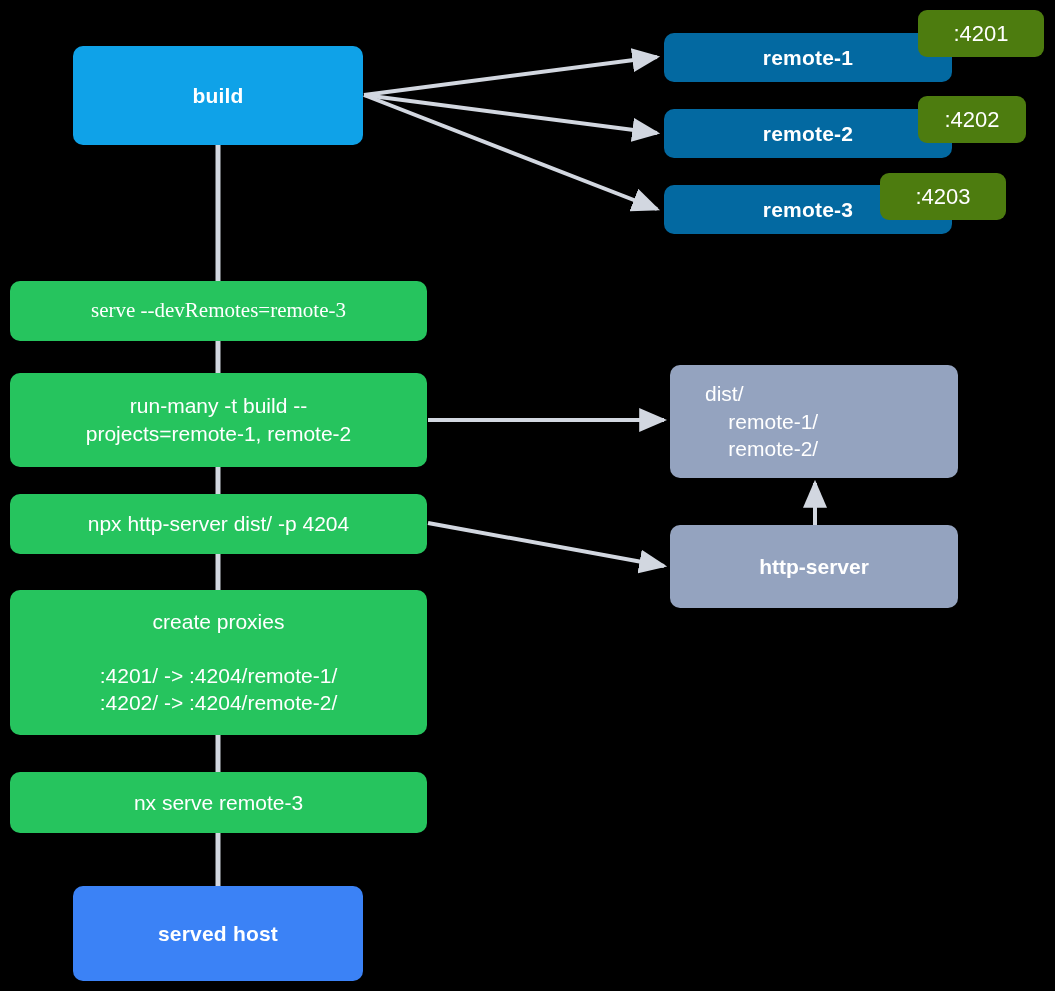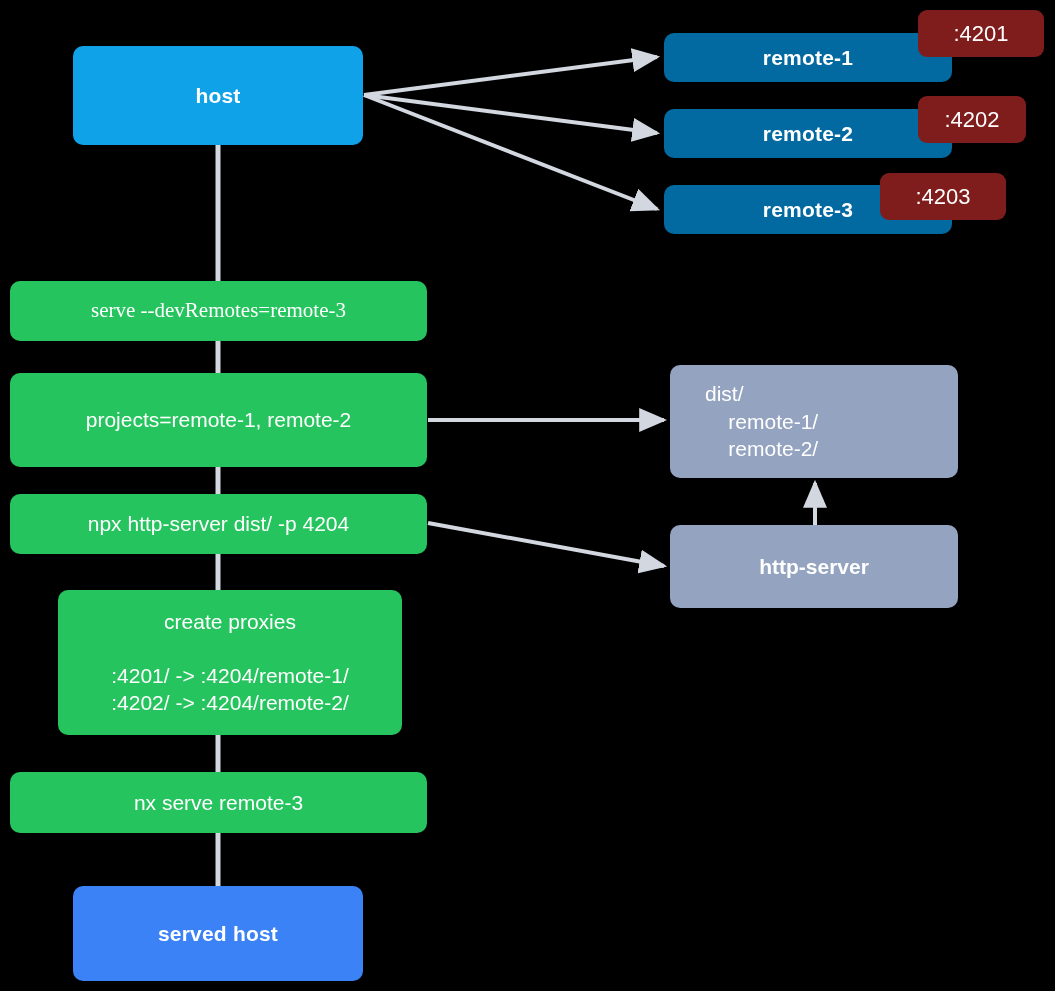--- a/index.html
+++ b/index.html
@@ -59,21 +59,21 @@
     background: #94a3bf;
     font-weight: bold;
     font-size: 21px;
   }
   .node.cmd-node {
     background: #26c45e;
     font-weight: normal;
     font-size: 21px;
   }
   .node.badge-node {
-    background: #7f1d1d;
+    background: #4d7c0f;
     font-weight: normal;
     font-size: 22px;
     border-radius: 9px;
   }
   .node.dist-node {
     background: #94a3bf;
     font-weight: normal;
     font-size: 21px;
     align-items: flex-start;
     justify-content: center;
@@ -113,21 +113,21 @@
     <line x1="364" y1="95" x2="657" y2="209" stroke="#d2d7e0" stroke-width="4" marker-end="url(#arrowhead)"></line>
 
     <line x1="428" y1="420" x2="664" y2="420" stroke="#d2d7e0" stroke-width="4" marker-end="url(#arrowhead)"></line>
 
     <line x1="428" y1="523" x2="664" y2="566" stroke="#d2d7e0" stroke-width="4" marker-end="url(#arrowhead)"></line>
 
     <line x1="815" y1="525" x2="815" y2="483" stroke="#d2d7e0" stroke-width="4" marker-end="url(#arrowhead)"></line>
   </svg>
 
   <div class="node host-node" style="left:73px; top:46px; width:290px; height:99px;">
-    <span>host</span>
+    <span>build</span>
   </div>
 
   <div class="node remote-node" style="left:664px; top:33px; width:288px; height:49px;">
     <span>remote-1</span>
   </div>
   <div class="node remote-node" style="left:664px; top:109px; width:288px; height:49px;">
     <span>remote-2</span>
   </div>
   <div class="node remote-node" style="left:664px; top:185px; width:288px; height:49px;">
     <span>remote-3</span>
@@ -141,28 +141,29 @@
   </div>
   <div class="node badge-node" style="left:880px; top:173px; width:126px; height:47px;">
     <span>:4203</span>
   </div>
 
   <div class="node cmd-node" style="left:10px; top:281px; width:417px; height:60px;font-family:Liberation Serif, serif;">
     <span class="cmd-line">serve --devRemotes=remote-3</span>
   </div>
 
   <div class="node cmd-node" style="left:10px; top:373px; width:417px; height:94px;">
+    <span class="cmd-line">run-many -t build --</span>
     <span class="cmd-line">projects=remote-1, remote-2</span>
   </div>
 
   <div class="node cmd-node" style="left:10px; top:494px; width:417px; height:60px;">
     <span class="cmd-line">npx http-server dist/ -p 4204</span>
   </div>
 
-  <div class="node cmd-node" style="left:10px; top:590px; width:344px; height:145px;margin-left:48px;">
+  <div class="node cmd-node" style="left:10px; top:590px; width:417px; height:145px;">
     <span class="cmd-line">create proxies</span>
     <span class="cmd-gap"></span>
     <span class="cmd-line">:4201/ -&gt; :4204/remote-1/</span>
     <span class="cmd-line">:4202/ -&gt; :4204/remote-2/</span>
   </div>
 
   <div class="node cmd-node" style="left:10px; top:772px; width:417px; height:61px;">
     <span class="cmd-line">nx serve remote-3</span>
   </div>
 

